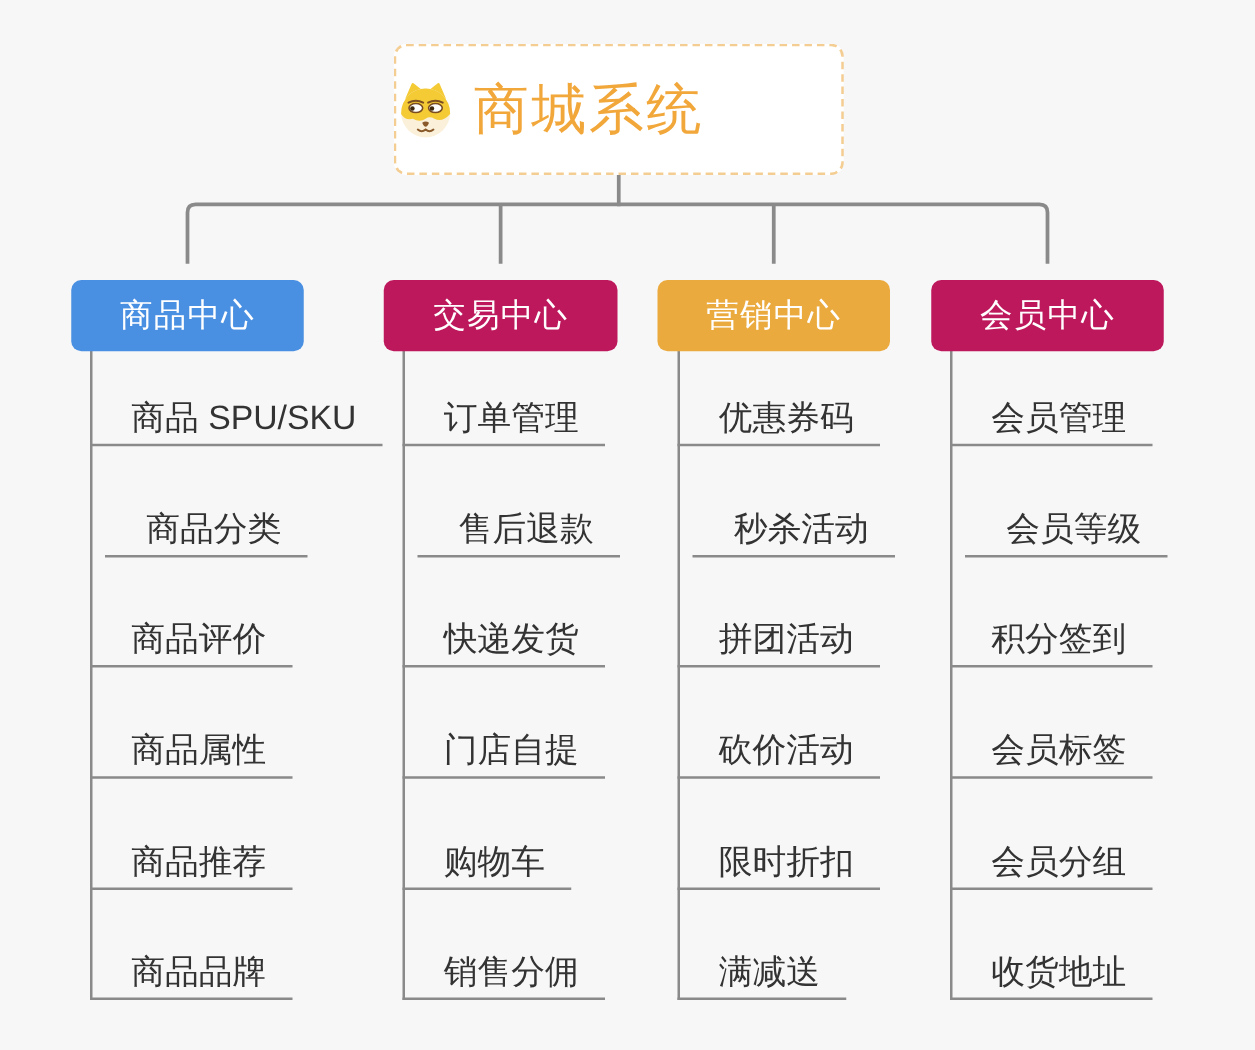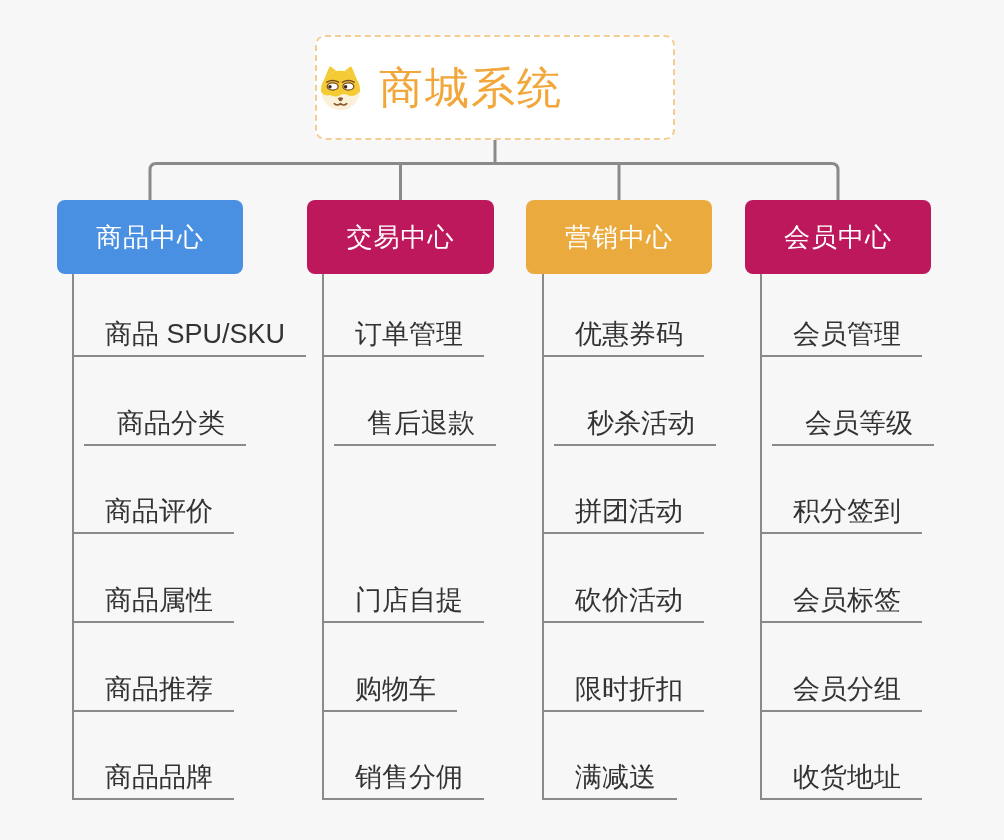--- a/index.html
+++ b/index.html
@@ -33,21 +33,21 @@
   
   #connector-svg{position:absolute;left:0;top:0;}
   .connector{stroke:var(--line,#8a8a8a);stroke-width:3;fill:none;}
   .vline{
     position:absolute;width:2px;
     background:var(--line,#8a8a8a);
     top:267px;height:533px;
   }
   
   .branch-header{
-    position:absolute;top:200px;height:74px;width:186px;
+    position:absolute;top:224px;height:57px;width:186px;
     border-radius:8px;
     color:#ffffff;font-size:26px;letter-spacing:1px;
     display:flex;align-items:center;justify-content:center;
   }
   
   .leaf{
     position:absolute;
     font-size:27px;
     line-height:30px;
     color:var(--item-text,#333333);
@@ -116,20 +116,21 @@
 
   <div class="leaf c1 r1">商品 SPU/SKU</div>
   <div class="leaf c1 r2">商品分类</div>
   <div class="leaf c1 r3">商品评价</div>
   <div class="leaf c1 r4">商品属性</div>
   <div class="leaf c1 r5">商品推荐</div>
   <div class="leaf c1 r6">商品品牌</div>
 
   <div class="leaf c2 r1">订单管理</div>
   <div class="leaf c2 r2">售后退款</div>
+  <div class="leaf c2 r3">快递发货</div>
   <div class="leaf c2 r4">门店自提</div>
   <div class="leaf c2 r5">购物车</div>
   <div class="leaf c2 r6">销售分佣</div>
 
   <div class="leaf c3 r1">优惠券码</div>
   <div class="leaf c3 r2">秒杀活动</div>
   <div class="leaf c3 r3">拼团活动</div>
   <div class="leaf c3 r4">砍价活动</div>
   <div class="leaf c3 r5">限时折扣</div>
   <div class="leaf c3 r6">满减送</div>

